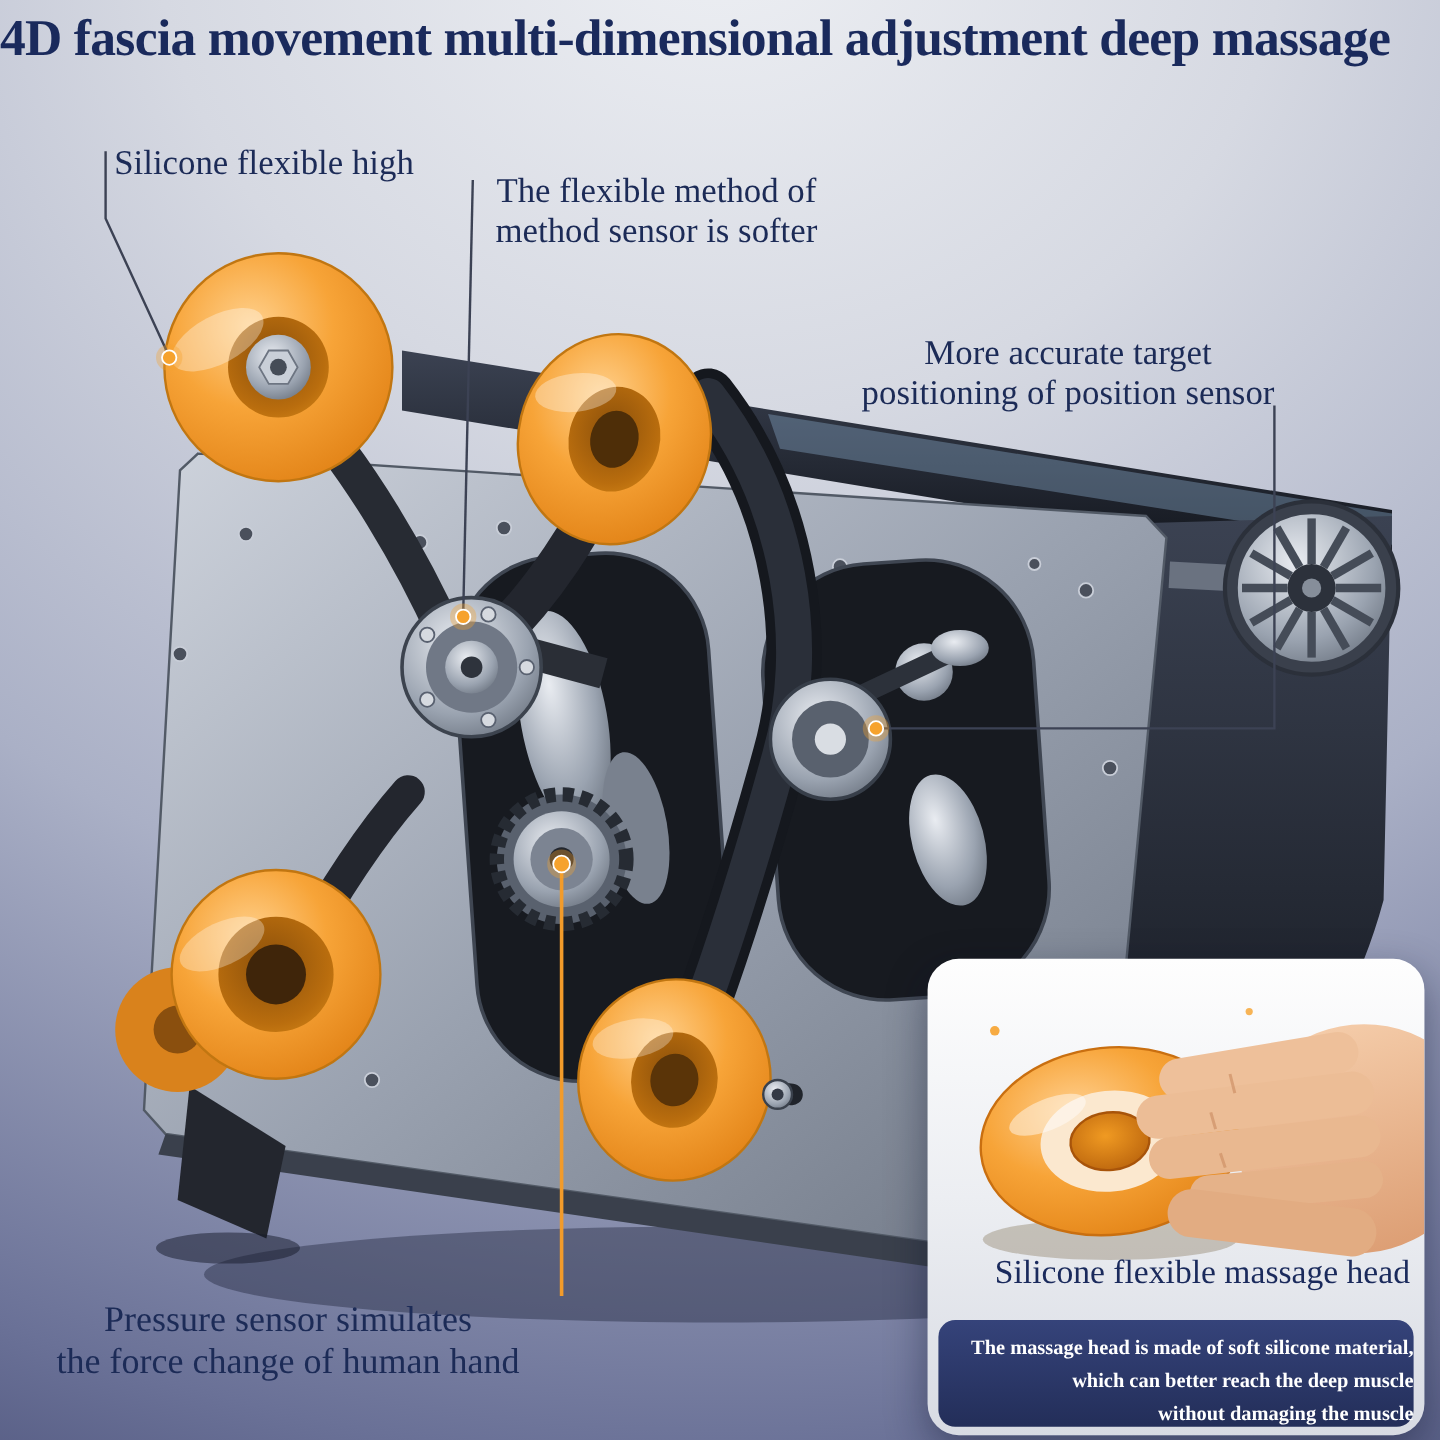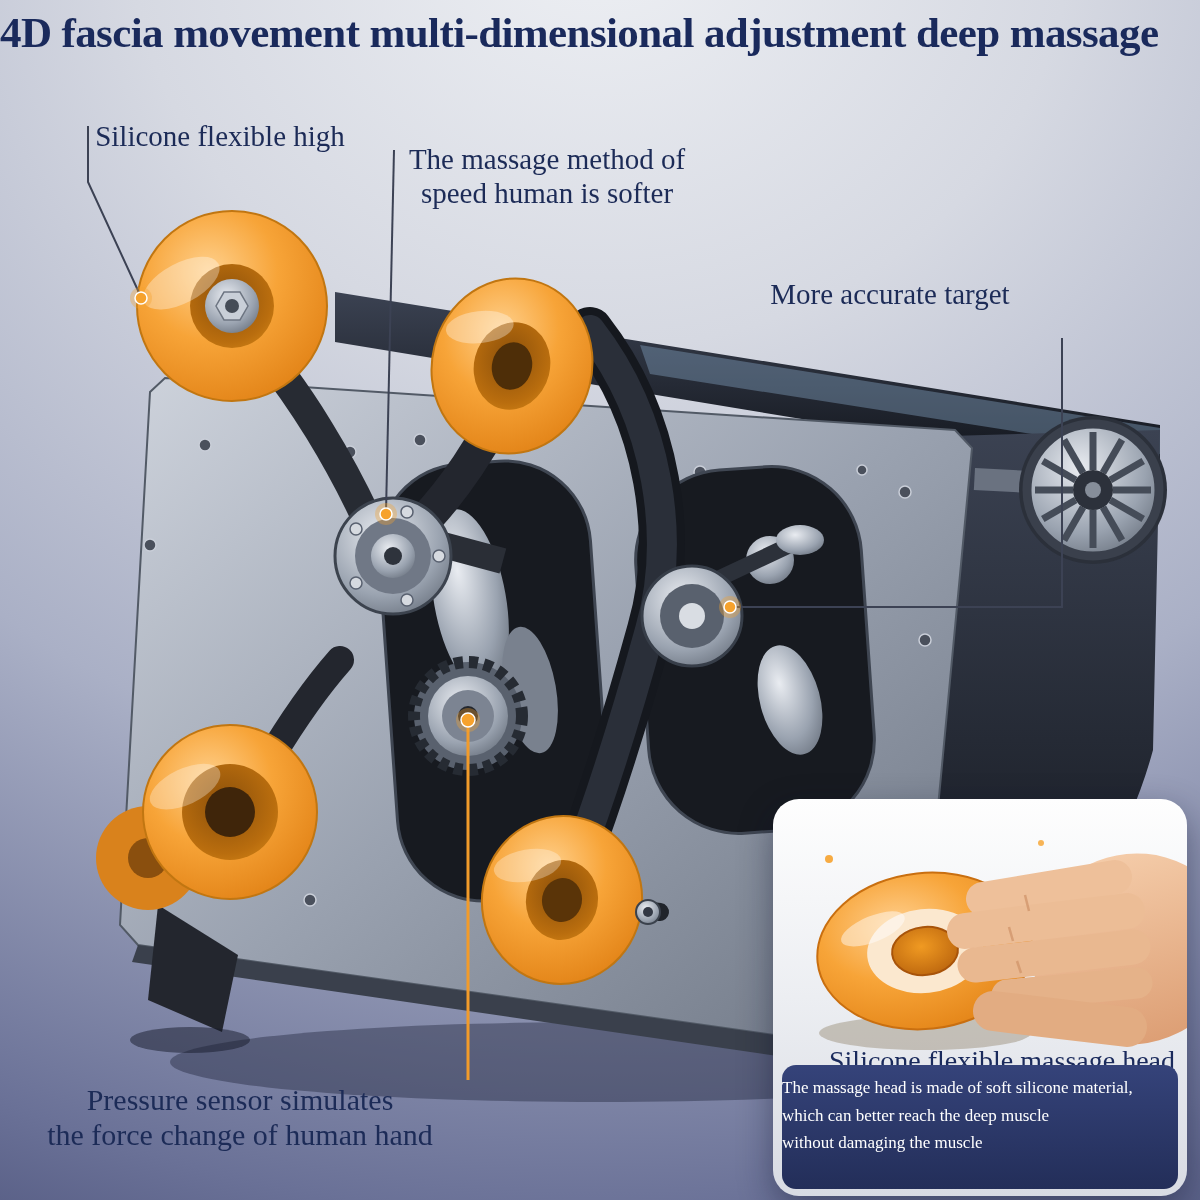--- a/index.html
+++ b/index.html
@@ -27,25 +27,26 @@
     border-radius:26px; overflow:hidden;
     background: linear-gradient(180deg,#fefefe 0%, #eceef2 50%, #d8dbe3 100%);
     box-shadow: 0 12px 34px rgba(12,16,44,0.42);
   }
   .inset-svg { position:absolute; top:0; left:0; }
   .inset-title {
     position:absolute; top:246px; left:0; width:100%;
     text-align:center; font-size:28px; color:#1a2a5c; white-space:nowrap;padding-left:44px;
   }
   .inset-caption {
-    position:absolute; left:9px; right:9px; bottom:7px; height:124px;
+    position:absolute; left:9px; right:9px; bottom:7px; height:89px;
     border-radius:14px;
     background: linear-gradient(180deg,#35437a 0%, #232e59 100%);
-    color:#ffffff; text-align:left; font-size:17px; line-height:1.62;
+    color:#ffffff; text-align:right; font-size:17px; line-height:1.62;
     padding-top:9px;
+    font-weight:bold;
   }
   .inset-caption div { white-space:nowrap; }
 </style>
 </head>
 <body>
 
 <div class="stage">
 
   <svg class="scene" width="1200" height="1200" viewBox="0 0 1200 1200">
     <defs>
@@ -239,25 +240,26 @@
       </g>
     </g>
   </svg>
 
   <h1 class="title">4D fascia movement multi-dimensional adjustment deep massage</h1>
 
   <div class="callout" id="callout-1">
     <div>Silicone flexible high</div>
   </div>
   <div class="callout" id="callout-2">
-    <div>The massage method of</div>
-    <div>speed human is softer</div>
+    <div>The flexible method of</div>
+    <div>method sensor is softer</div>
   </div>
   <div class="callout" id="callout-3">
     <div>More accurate target</div>
+    <div>positioning of position sensor</div>
   </div>
   <div class="callout" id="callout-4">
     <div>Pressure sensor simulates</div>
     <div>the force change of human hand</div>
   </div>
 
   <div class="inset">
     <svg class="inset-svg" width="414" height="300" viewBox="0 0 414 300">
       <defs>
         <radialGradient id="orange2" cx="0.38" cy="0.32" r="0.8">

